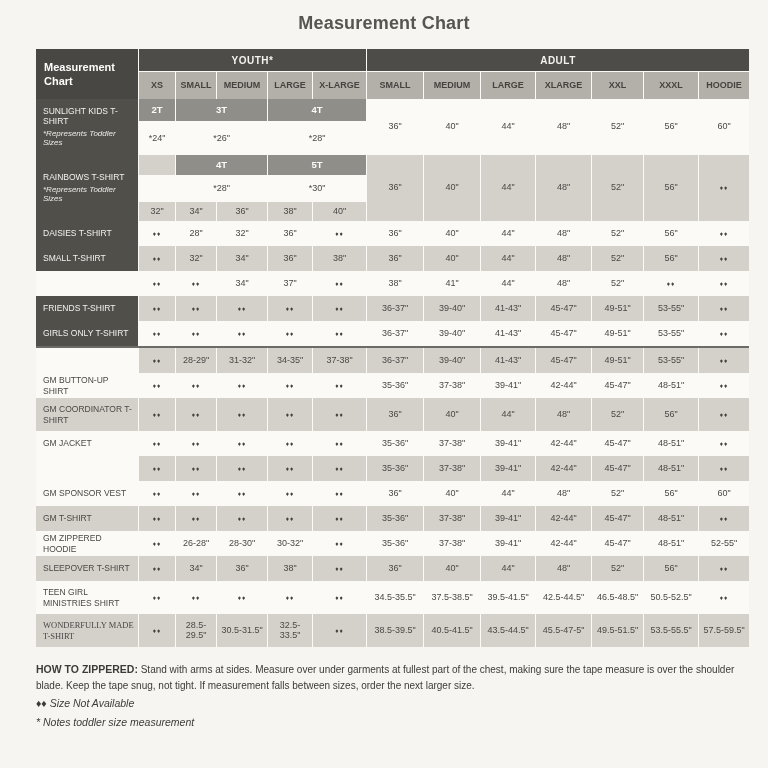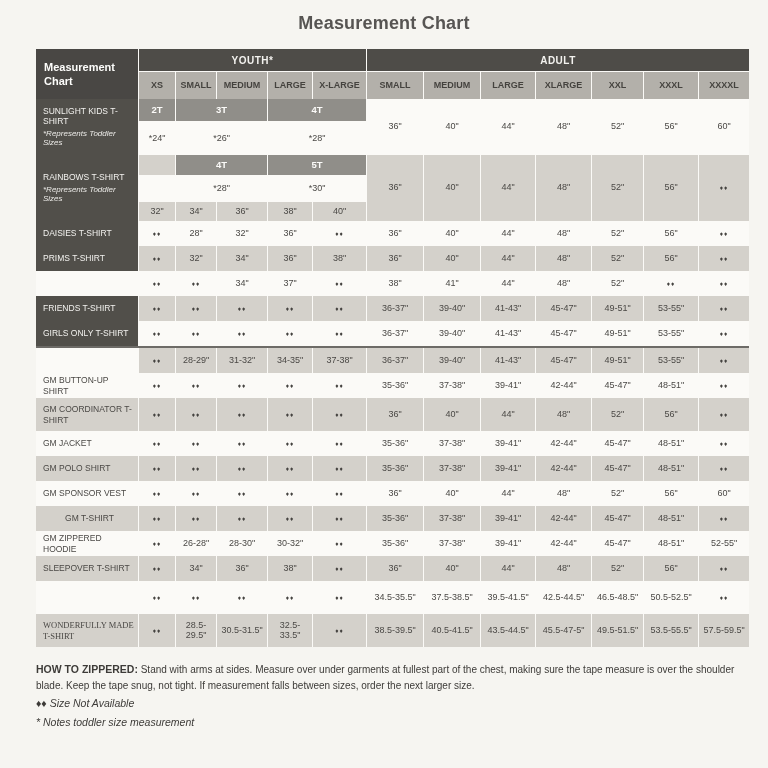--- a/index.html
+++ b/index.html
@@ -83,21 +83,21 @@
         <div class="cell subhdr" style="grid-area: 2 / 3;">SMALL</div>
         <div class="cell subhdr" style="grid-area: 2 / 4;">MEDIUM</div>
         <div class="cell subhdr" style="grid-area: 2 / 5;">LARGE</div>
         <div class="cell subhdr" style="grid-area: 2 / 6;">X-LARGE</div>
         <div class="cell subhdr" style="grid-area: 2 / 7;">SMALL</div>
         <div class="cell subhdr" style="grid-area: 2 / 8;">MEDIUM</div>
         <div class="cell subhdr" style="grid-area: 2 / 9;">LARGE</div>
         <div class="cell subhdr" style="grid-area: 2 / 10;">XLARGE</div>
         <div class="cell subhdr" style="grid-area: 2 / 11;">XXL</div>
         <div class="cell subhdr" style="grid-area: 2 / 12;">XXXL</div>
-        <div class="cell subhdr" style="grid-area: 2 / 13;">XXXXL</div>
+        <div class="cell subhdr" style="grid-area: 2 / 13;">HOODIE</div>
       </div>
       <div class="trow sunlight">
         <div class="cell label-cell dark" style="grid-area: 1 / 1 / -1;">
           <div>SUNLIGHT KIDS T-SHIRT</div>
           <div class="label-note">*Represents Toddler Sizes</div>
         </div>
         <div class="cell bar" style="grid-area: 1 / 2;">2T</div>
         <div class="cell bar" style="grid-area: 1 / 3 / auto / span 2;">3T</div>
         <div class="cell bar" style="grid-area: 1 / 5 / auto / span 2;">4T</div>
         <div class="cell white" style="grid-area: 2 / 2;">*24"</div>
@@ -147,21 +147,21 @@
         <div class="cell white" style="grid-column: 7;">36"</div>
         <div class="cell white" style="grid-column: 8;">40"</div>
         <div class="cell white" style="grid-column: 9;">44"</div>
         <div class="cell white" style="grid-column: 10;">48"</div>
         <div class="cell white" style="grid-column: 11;">52"</div>
         <div class="cell white" style="grid-column: 12;">56"</div>
         <div class="cell white na" style="grid-column: 13;">♦♦</div>
       </div>
       <div class="trow r-std">
         <div class="cell label-cell dark" style="grid-column: 1;">
-          <div>PRIMS T-SHIRT</div>
+          <div>SMALL T-SHIRT</div>
         </div>
         <div class="cell gray na" style="grid-column: 2;">♦♦</div>
         <div class="cell gray" style="grid-column: 3;">32"</div>
         <div class="cell gray" style="grid-column: 4;">34"</div>
         <div class="cell gray" style="grid-column: 5;">36"</div>
         <div class="cell gray" style="grid-column: 6;">38"</div>
         <div class="cell gray" style="grid-column: 7;">36"</div>
         <div class="cell gray" style="grid-column: 8;">40"</div>
         <div class="cell gray" style="grid-column: 9;">44"</div>
         <div class="cell gray" style="grid-column: 10;">48"</div>
@@ -277,23 +277,20 @@
         <div class="cell white na" style="grid-column: 6;">♦♦</div>
         <div class="cell white" style="grid-column: 7;">35-36"</div>
         <div class="cell white" style="grid-column: 8;">37-38"</div>
         <div class="cell white" style="grid-column: 9;">39-41"</div>
         <div class="cell white" style="grid-column: 10;">42-44"</div>
         <div class="cell white" style="grid-column: 11;">45-47"</div>
         <div class="cell white" style="grid-column: 12;">48-51"</div>
         <div class="cell white na" style="grid-column: 13;">♦♦</div>
       </div>
       <div class="trow r-std">
-        <div class="cell label-cell gray" style="grid-column: 1;">
-          <div>GM POLO SHIRT</div>
-        </div>
         <div class="cell gray na" style="grid-column: 2;">♦♦</div>
         <div class="cell gray na" style="grid-column: 3;">♦♦</div>
         <div class="cell gray na" style="grid-column: 4;">♦♦</div>
         <div class="cell gray na" style="grid-column: 5;">♦♦</div>
         <div class="cell gray na" style="grid-column: 6;">♦♦</div>
         <div class="cell gray" style="grid-column: 7;">35-36"</div>
         <div class="cell gray" style="grid-column: 8;">37-38"</div>
         <div class="cell gray" style="grid-column: 9;">39-41"</div>
         <div class="cell gray" style="grid-column: 10;">42-44"</div>
         <div class="cell gray" style="grid-column: 11;">45-47"</div>
@@ -311,21 +308,21 @@
         <div class="cell white na" style="grid-column: 6;">♦♦</div>
         <div class="cell white" style="grid-column: 7;">36"</div>
         <div class="cell white" style="grid-column: 8;">40"</div>
         <div class="cell white" style="grid-column: 9;">44"</div>
         <div class="cell white" style="grid-column: 10;">48"</div>
         <div class="cell white" style="grid-column: 11;">52"</div>
         <div class="cell white" style="grid-column: 12;">56"</div>
         <div class="cell white" style="grid-column: 13;">60"</div>
       </div>
       <div class="trow r-std">
-        <div class="cell label-cell gray" style="grid-column: 1; align-items: center;">
+        <div class="cell label-cell gray" style="grid-column: 1;">
           <div>GM T-SHIRT</div>
         </div>
         <div class="cell gray na" style="grid-column: 2;">♦♦</div>
         <div class="cell gray na" style="grid-column: 3;">♦♦</div>
         <div class="cell gray na" style="grid-column: 4;">♦♦</div>
         <div class="cell gray na" style="grid-column: 5;">♦♦</div>
         <div class="cell gray na" style="grid-column: 6;">♦♦</div>
         <div class="cell gray" style="grid-column: 7;">35-36"</div>
         <div class="cell gray" style="grid-column: 8;">37-38"</div>
         <div class="cell gray" style="grid-column: 9;">39-41"</div>
@@ -362,20 +359,23 @@
         <div class="cell gray na" style="grid-column: 6;">♦♦</div>
         <div class="cell gray" style="grid-column: 7;">36"</div>
         <div class="cell gray" style="grid-column: 8;">40"</div>
         <div class="cell gray" style="grid-column: 9;">44"</div>
         <div class="cell gray" style="grid-column: 10;">48"</div>
         <div class="cell gray" style="grid-column: 11;">52"</div>
         <div class="cell gray" style="grid-column: 12;">56"</div>
         <div class="cell gray na" style="grid-column: 13;">♦♦</div>
       </div>
       <div class="trow r-tall">
+        <div class="cell label-cell white" style="grid-column: 1;">
+          <div>TEEN GIRL MINISTRIES SHIRT</div>
+        </div>
         <div class="cell white na" style="grid-column: 2;">♦♦</div>
         <div class="cell white na" style="grid-column: 3;">♦♦</div>
         <div class="cell white na" style="grid-column: 4;">♦♦</div>
         <div class="cell white na" style="grid-column: 5;">♦♦</div>
         <div class="cell white na" style="grid-column: 6;">♦♦</div>
         <div class="cell white" style="grid-column: 7;">34.5-35.5"</div>
         <div class="cell white" style="grid-column: 8;">37.5-38.5"</div>
         <div class="cell white" style="grid-column: 9;">39.5-41.5"</div>
         <div class="cell white" style="grid-column: 10;">42.5-44.5"</div>
         <div class="cell white" style="grid-column: 11;">46.5-48.5"</div>

